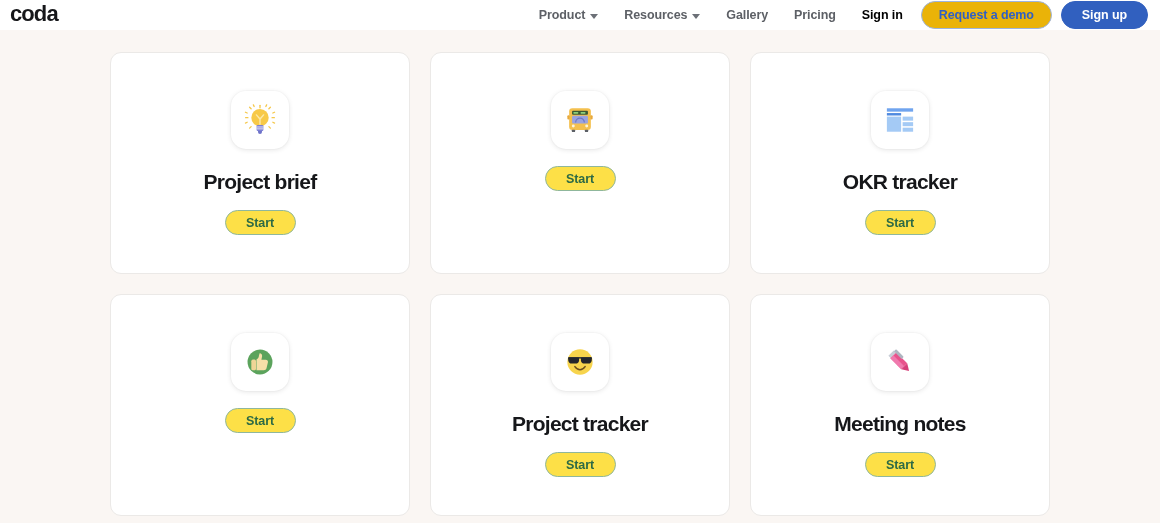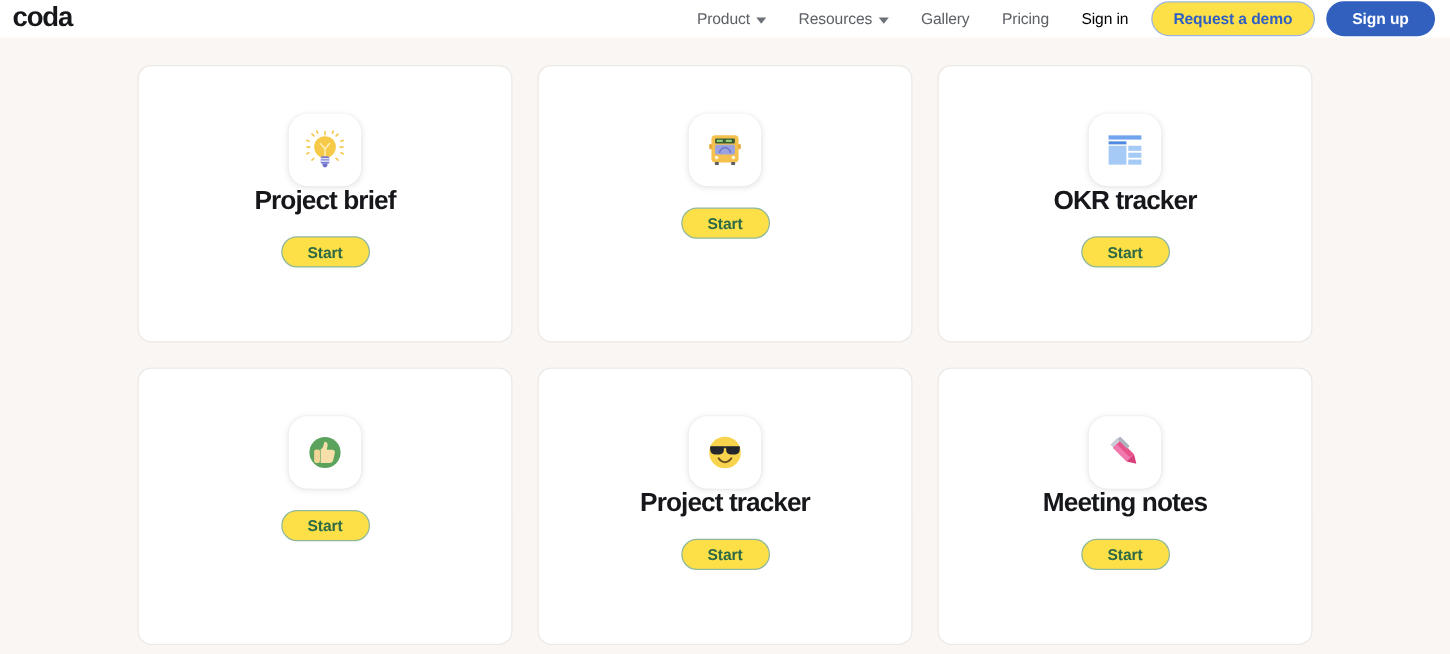--- a/index.html
+++ b/index.html
@@ -38,21 +38,21 @@
   }
 
   .nav {
     display: flex;
     align-items: center;
     gap: 0;
   }
 
   .nav-link {
     font-size: 12.5px;
-    font-weight: normal;
+    font-weight: bold;
     color: #5d6066;
     letter-spacing: -0.1px;
     display: flex;
     align-items: center;
     gap: 5px;
     padding: 0 13px;
     white-space: nowrap;
     cursor: pointer;
   }
 
@@ -65,21 +65,21 @@
     position: relative;
     top: 1px;
   }
 
   .nav-link.signin { color: #000000; padding-right: 14px; }
 
   .btn-outline {
     font-size: 12.5px;
     font-weight: bold;
     color: #2f5fc4;
-    background: #fde047;
+    background: #eab308;
     border: 1.3px solid #9db4e0;
     border-radius: 999px;
     padding: 6px 17px;
     margin-left: 4px;
     white-space: nowrap;
     cursor: pointer;
     letter-spacing: -0.1px;
   }
 
   .btn-solid {
@@ -127,20 +127,21 @@
     border-radius: 15px;
     box-shadow: 0 1px 5px rgba(0,0,0,0.10), 0 0 0 1px rgba(0,0,0,0.015);
     display: flex;
     align-items: center;
     justify-content: center;
   }
 
   .icon-tile svg { display: block; }
 
   .card-title {
+    margin-top: 21px;
     font-size: 21px;
     font-weight: bold;
     letter-spacing: -0.75px;
     color: #16171a;
     line-height: 1.1;
     text-align: center;
   }
 
   .start-btn {
     margin-top: 17px;

